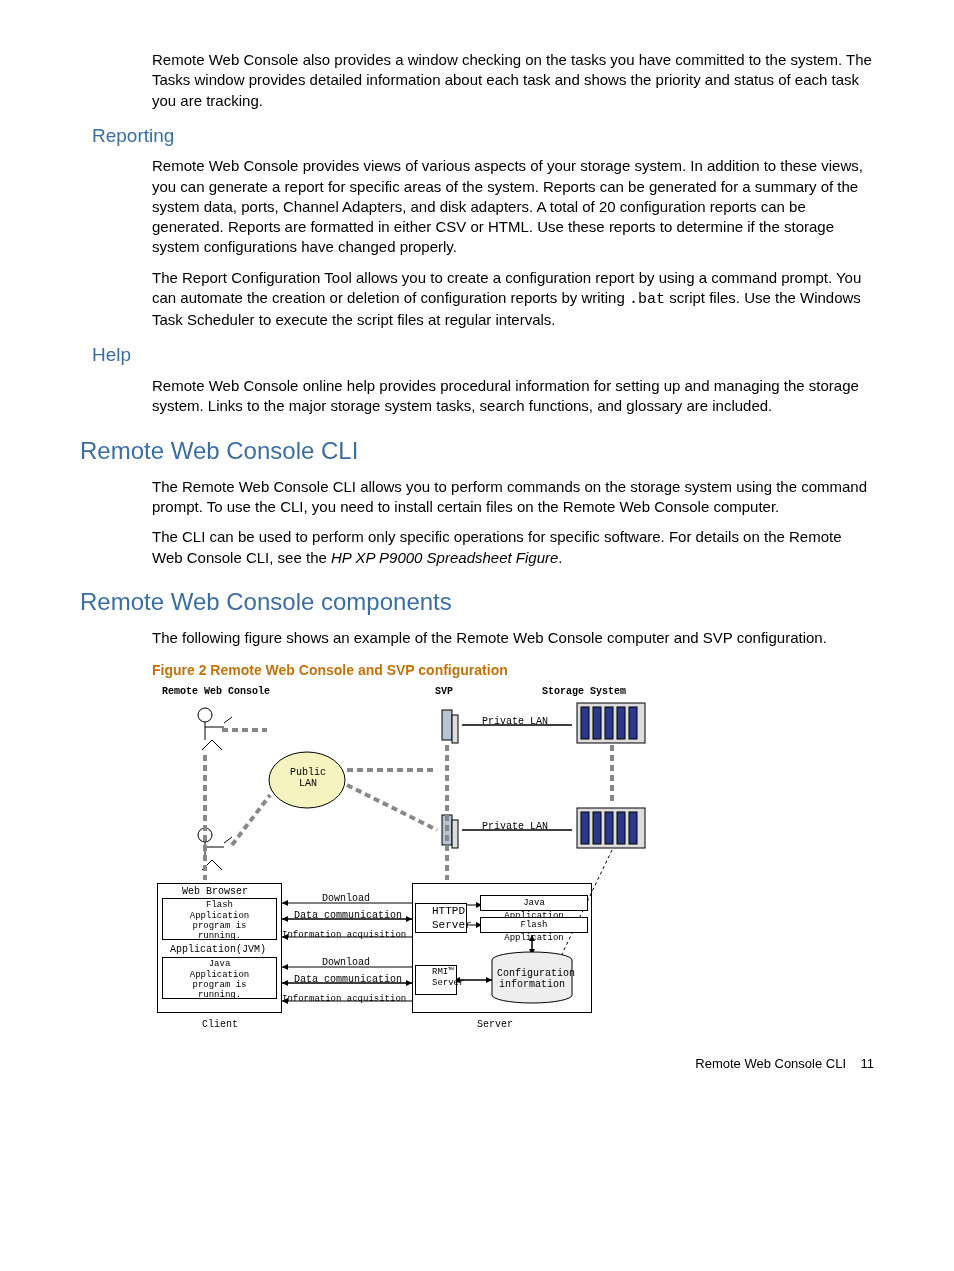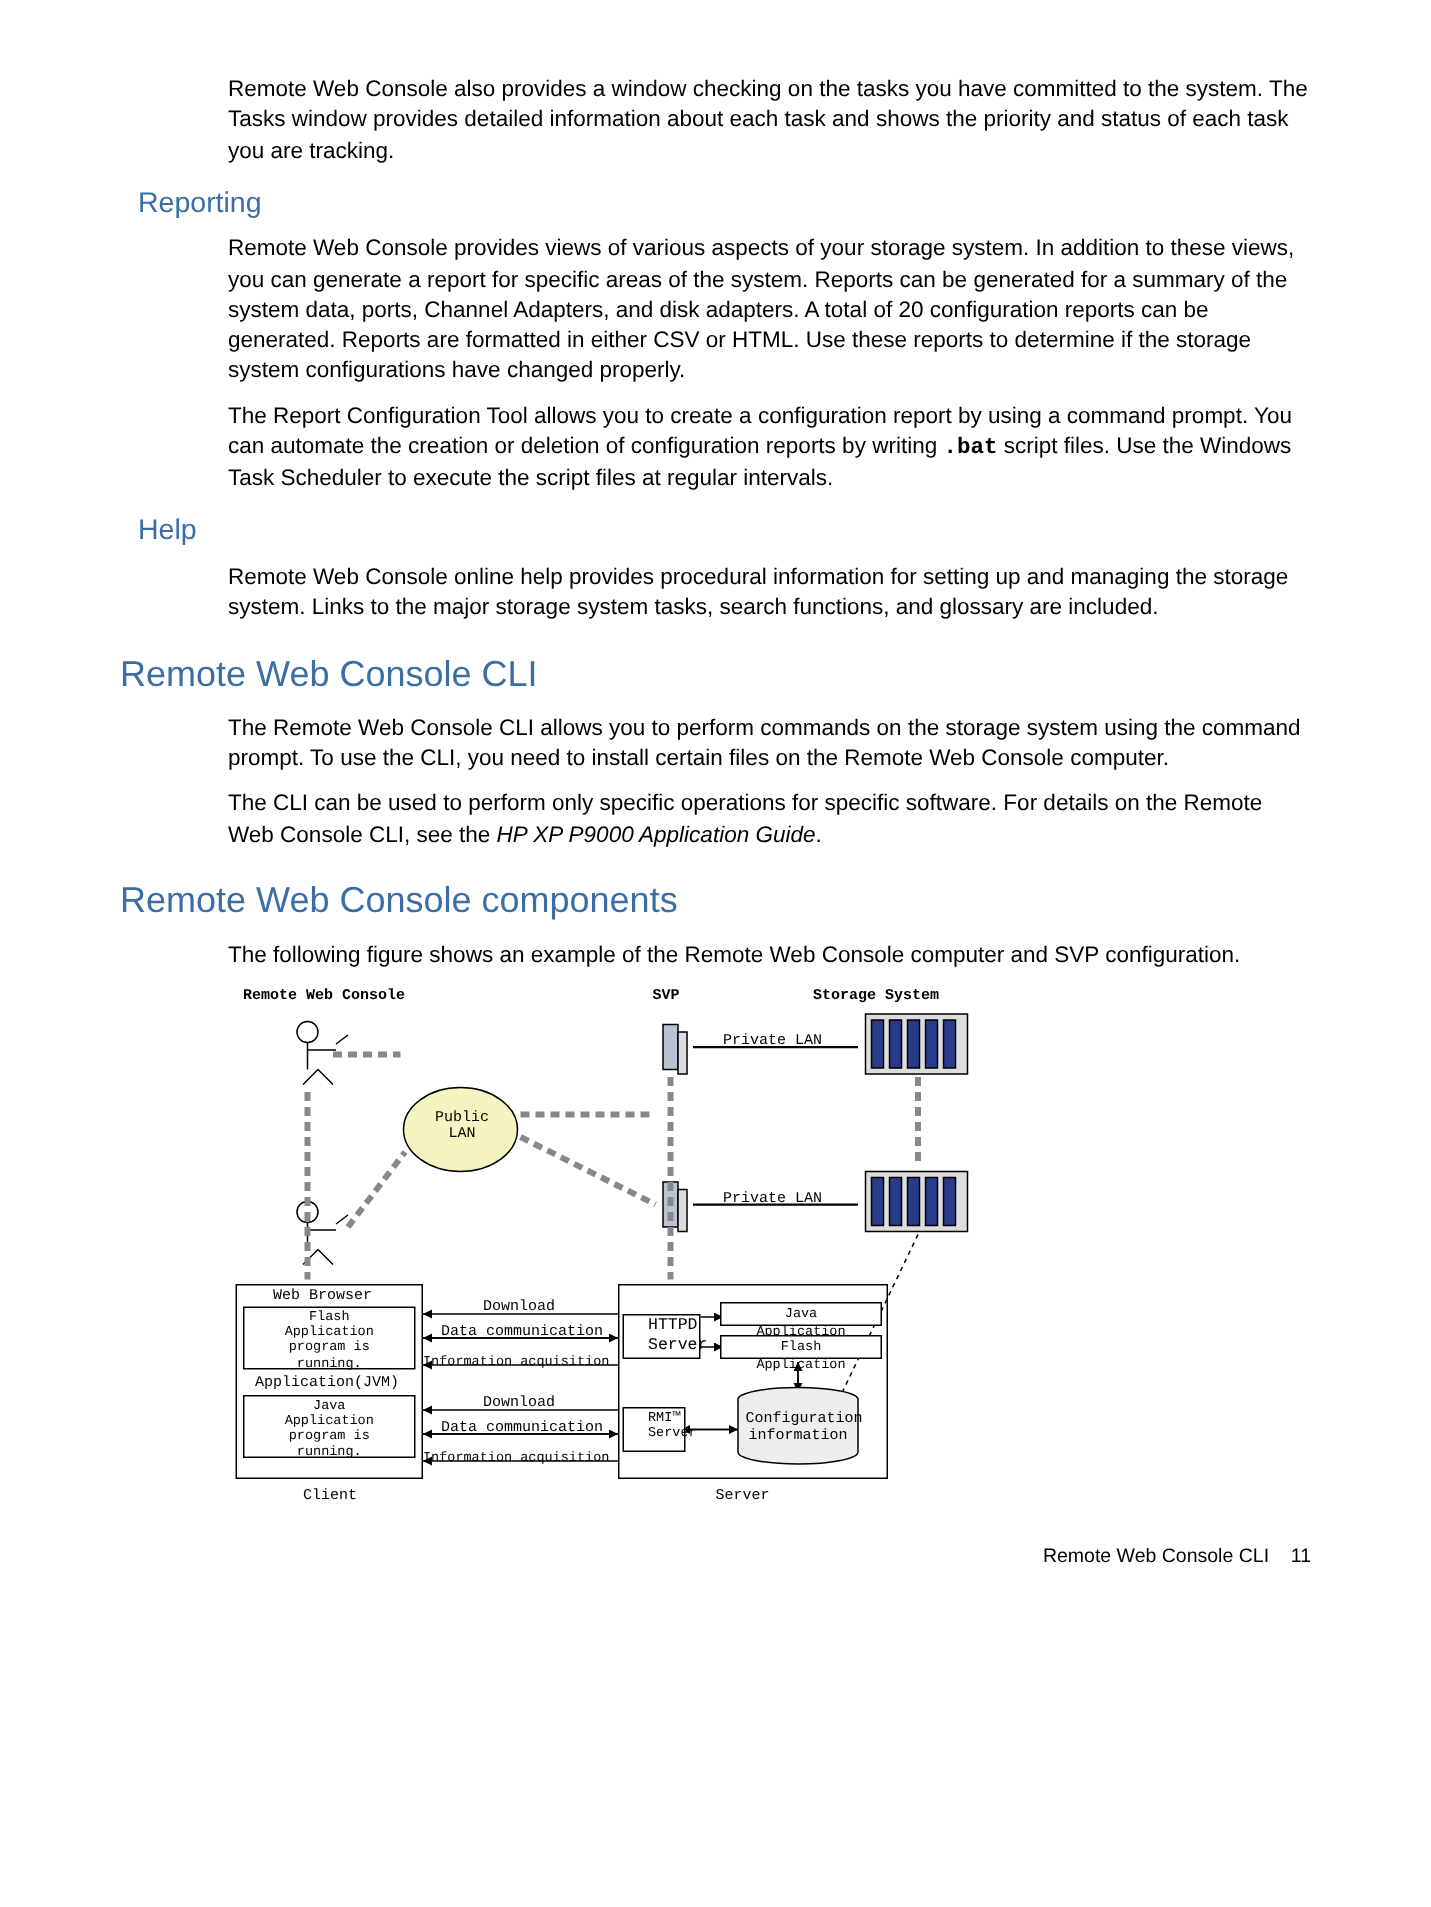--- a/index.html
+++ b/index.html
@@ -24,21 +24,21 @@
     font-size: 19px;
     margin: 12px 0 8px 12px;
   }
   h1.main {
     color: #3a6ea5;
     font-weight: normal;
     font-size: 24px;
     margin: 18px 0 10px 0;
   }
   .bold { font-weight: normal; }
-  .mono { font-family: "Courier New", monospace; font-weight: bold; }
+  .mono { font-family: "Courier New", monospace; }
   .italic { font-style: italic; }
   .figcap {
     color: #c2730b;
     font-weight: bold;
     font-size: 14px;
     margin: 12px 0 6px 0;
   }
   .figure {
     margin-left: 72px;
     margin-top: 4px;
@@ -97,27 +97,28 @@
 <p class="para indent">
   <span>The Report Configuration Tool allows you to create a configuration report by using a command prompt. You can automate the creation or deletion of configuration reports by writing </span><span class="mono">.bat</span><span> script files. Use the Windows Task Scheduler to execute the script files at regular intervals.</span>
 </p>
 
 <h2 class="sub">Help</h2>
 <p class="para indent">Remote Web Console online help provides procedural information for setting up and managing the storage system. Links to the major storage system tasks, search functions, and glossary are included.</p>
 
 <h1 class="main">Remote Web Console CLI</h1>
 <p class="para indent">The Remote Web Console CLI allows you to perform commands on the storage system using the command prompt. To use the CLI, you need to install certain files on the Remote Web Console computer.</p>
 <p class="para indent">
-  <span>The CLI can be used to perform only specific operations for specific software. For details on the Remote Web Console CLI, see the </span><span class="italic">HP XP P9000 Application Guide</span><span>.</span>
+  <span>The CLI can be used to perform only specific operations for specific software. For details on the Remote Web Console CLI, see the </span><span class="italic">HP XP P9000 Spreadsheet Figure</span><span>.</span>
 </p>
 
 <h1 class="main">Remote Web Console components</h1>
 <p class="para indent">The following figure shows an example of the Remote Web Console computer and SVP configuration.</p>
 
 <div class="figure">
+  <div class="figcap">Figure 2 Remote Web Console and SVP configuration</div>
 
   <div class="diagram">
     <svg class="bg" viewBox="0 0 530 370">
 
       <ellipse cx="155" cy="95" rx="38" ry="28" fill="#f5f3c0" stroke="#000"></ellipse>
 
       <circle cx="53" cy="30" r="7" fill="none" stroke="#000"></circle>
       <path d="M53 37 V55 M53 42 H72 M72 38 L80 32 M60 55 L50 65 M60 55 L70 65" stroke="#000" fill="none"></path>
 
       <circle cx="53" cy="150" r="7" fill="none" stroke="#000"></circle>

